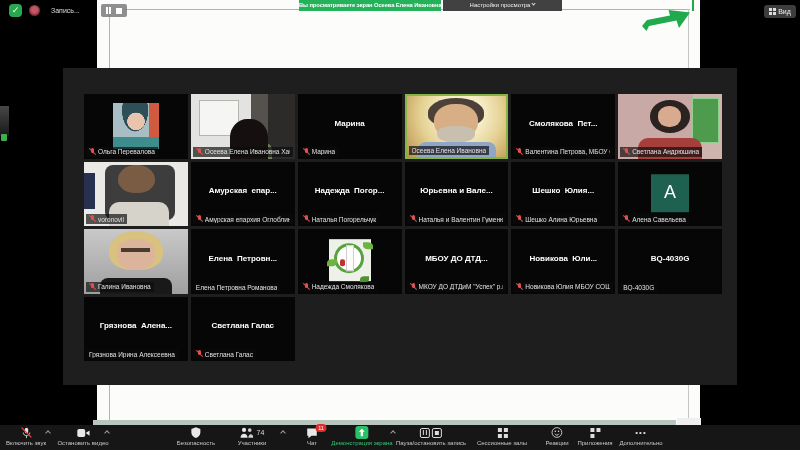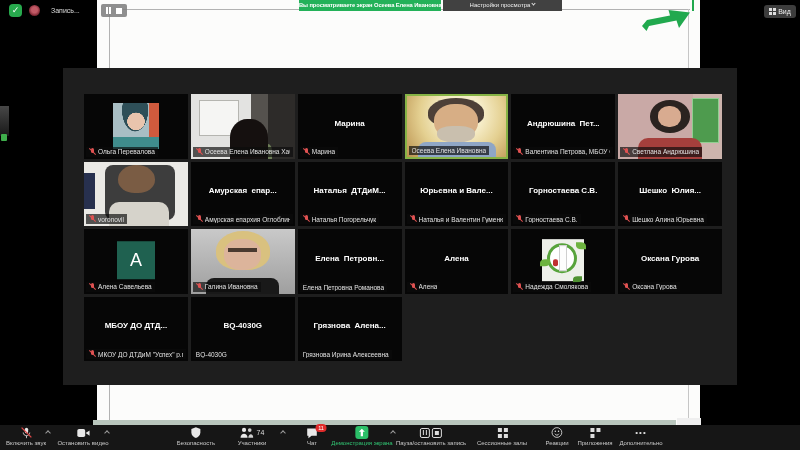--- a/index.html
+++ b/index.html
@@ -191,21 +191,21 @@
             <div class="faceA"></div>
             <div class="beardA"></div>
             <div class="shirtA"></div>
           </div>
         <div class="tl">
           <span class="tl-t">Осеева Елена Ивановна</span>
           </div>
       </div>
 
       <div class="tile">
-        <div class="ctr">Андрюшина  Пет...</div>
+        <div class="ctr">Смолякова  Пет...</div>
         <div class="tl">
           <span class="mic"></span>
           <span class="tl-t">Валентина Петрова, МБОУ СО...</span>
           </div>
       </div>
 
       <div class="tile">
         <div class="ill v-svet">
           <div class="poster"></div>
             <div class="hairS"></div>
@@ -234,42 +234,35 @@
       <div class="tile">
         <div class="ctr">Амурская  епар...</div>
         <div class="tl">
           <span class="mic"></span>
           <span class="tl-t">Амурская епархия Оглоблина ...</span>
           </div>
       </div>
 
 
       <div class="tile">
-        <div class="ctr">Наталья  ДТДиМ...</div>
+        <div class="ctr">Надежда  Погор...</div>
         <div class="tl">
           <span class="mic"></span>
           <span class="tl-t">Наталья Погорельчук</span>
           </div>
       </div>
 
       <div class="tile">
         <div class="ctr">Юрьевна и Вале...</div>
         <div class="tl">
           <span class="mic"></span>
           <span class="tl-t">Наталья и Валентин Гуменюк</span>
           </div>
       </div>
 
-      <div class="tile">
-        <div class="ctr">Горностаева С.В.</div>
-        <div class="tl">
-          <span class="mic"></span>
-          <span class="tl-t">Горностаева С.В.</span>
-          </div>
-      </div>
 
       <div class="tile">
         <div class="ctr">Шешко  Юлия...</div>
         <div class="tl">
           <span class="mic"></span>
           <span class="tl-t">Шешко Алина Юрьевна</span>
           </div>
       </div>
 
       <div class="tile">
@@ -293,74 +286,74 @@
           </div>
       </div>
 
       <div class="tile">
         <div class="ctr">Елена  Петровн...</div>
         <div class="tl">
           <span class="tl-t">Елена Петровна Романова</span>
           </div>
       </div>
 
-      <div class="tile">
-        <div class="ctr">Алена</div>
-        <div class="tl">
-          <span class="mic"></span>
-          <span class="tl-t">Алена</span>
-          </div>
-      </div>
 
       <div class="tile">
         <div class="logo-av">
           <div class="logo-ring"></div>
             <div class="leaf1"></div>
             <div class="leaf2"></div>
             <div class="leaf3"></div>
           <div class="figw"></div>
             <div class="reddot"></div>
           </div>
         <div class="tl">
           <span class="mic"></span>
           <span class="tl-t">Надежда Смолякова</span>
           </div>
       </div>
 
-      <div class="tile">
-        <div class="ctr">Оксана Гурова</div>
-        <div class="tl">
-          <span class="mic"></span>
-          <span class="tl-t">Оксана Гурова</span>
-          </div>
-      </div>
 
       <div class="tile">
         <div class="ctr">МБОУ ДО ДТД...</div>
         <div class="tl">
           <span class="mic"></span>
           <span class="tl-t">МКОУ ДО ДТДиМ "Успех" р.п. ...</span>
           </div>
       </div>
 
+      <div class="tile">
+        <div class="ctr">Новикова  Юли...</div>
+        <div class="tl">
+          <span class="mic"></span>
+          <span class="tl-t">Новикова Юлия МБОУ СОШ п...</span>
+          </div>
+      </div>
 
       <div class="tile">
         <div class="ctr">BQ-4030G</div>
         <div class="tl">
           <span class="tl-t">BQ-4030G</span>
           </div>
       </div>
 
       <div class="tile">
         <div class="ctr">Грязнова  Алена...</div>
         <div class="tl">
           <span class="tl-t">Грязнова Ирина Алексеевна</span>
           </div>
       </div>
 
+      <div class="tile">
+        <div class="ctr">Светлана Галас</div>
+        <div class="tl">
+          <span class="mic"></span>
+          <span class="tl-t">Светлана Галас</span>
+          </div>
+      </div>
 
     </div>
   </div>
 
   <div class="pale-bar"></div>
   <div class="white-blob"></div>
 
   <div class="toolbar">
 
     <div class="tb" style="left:26px">

